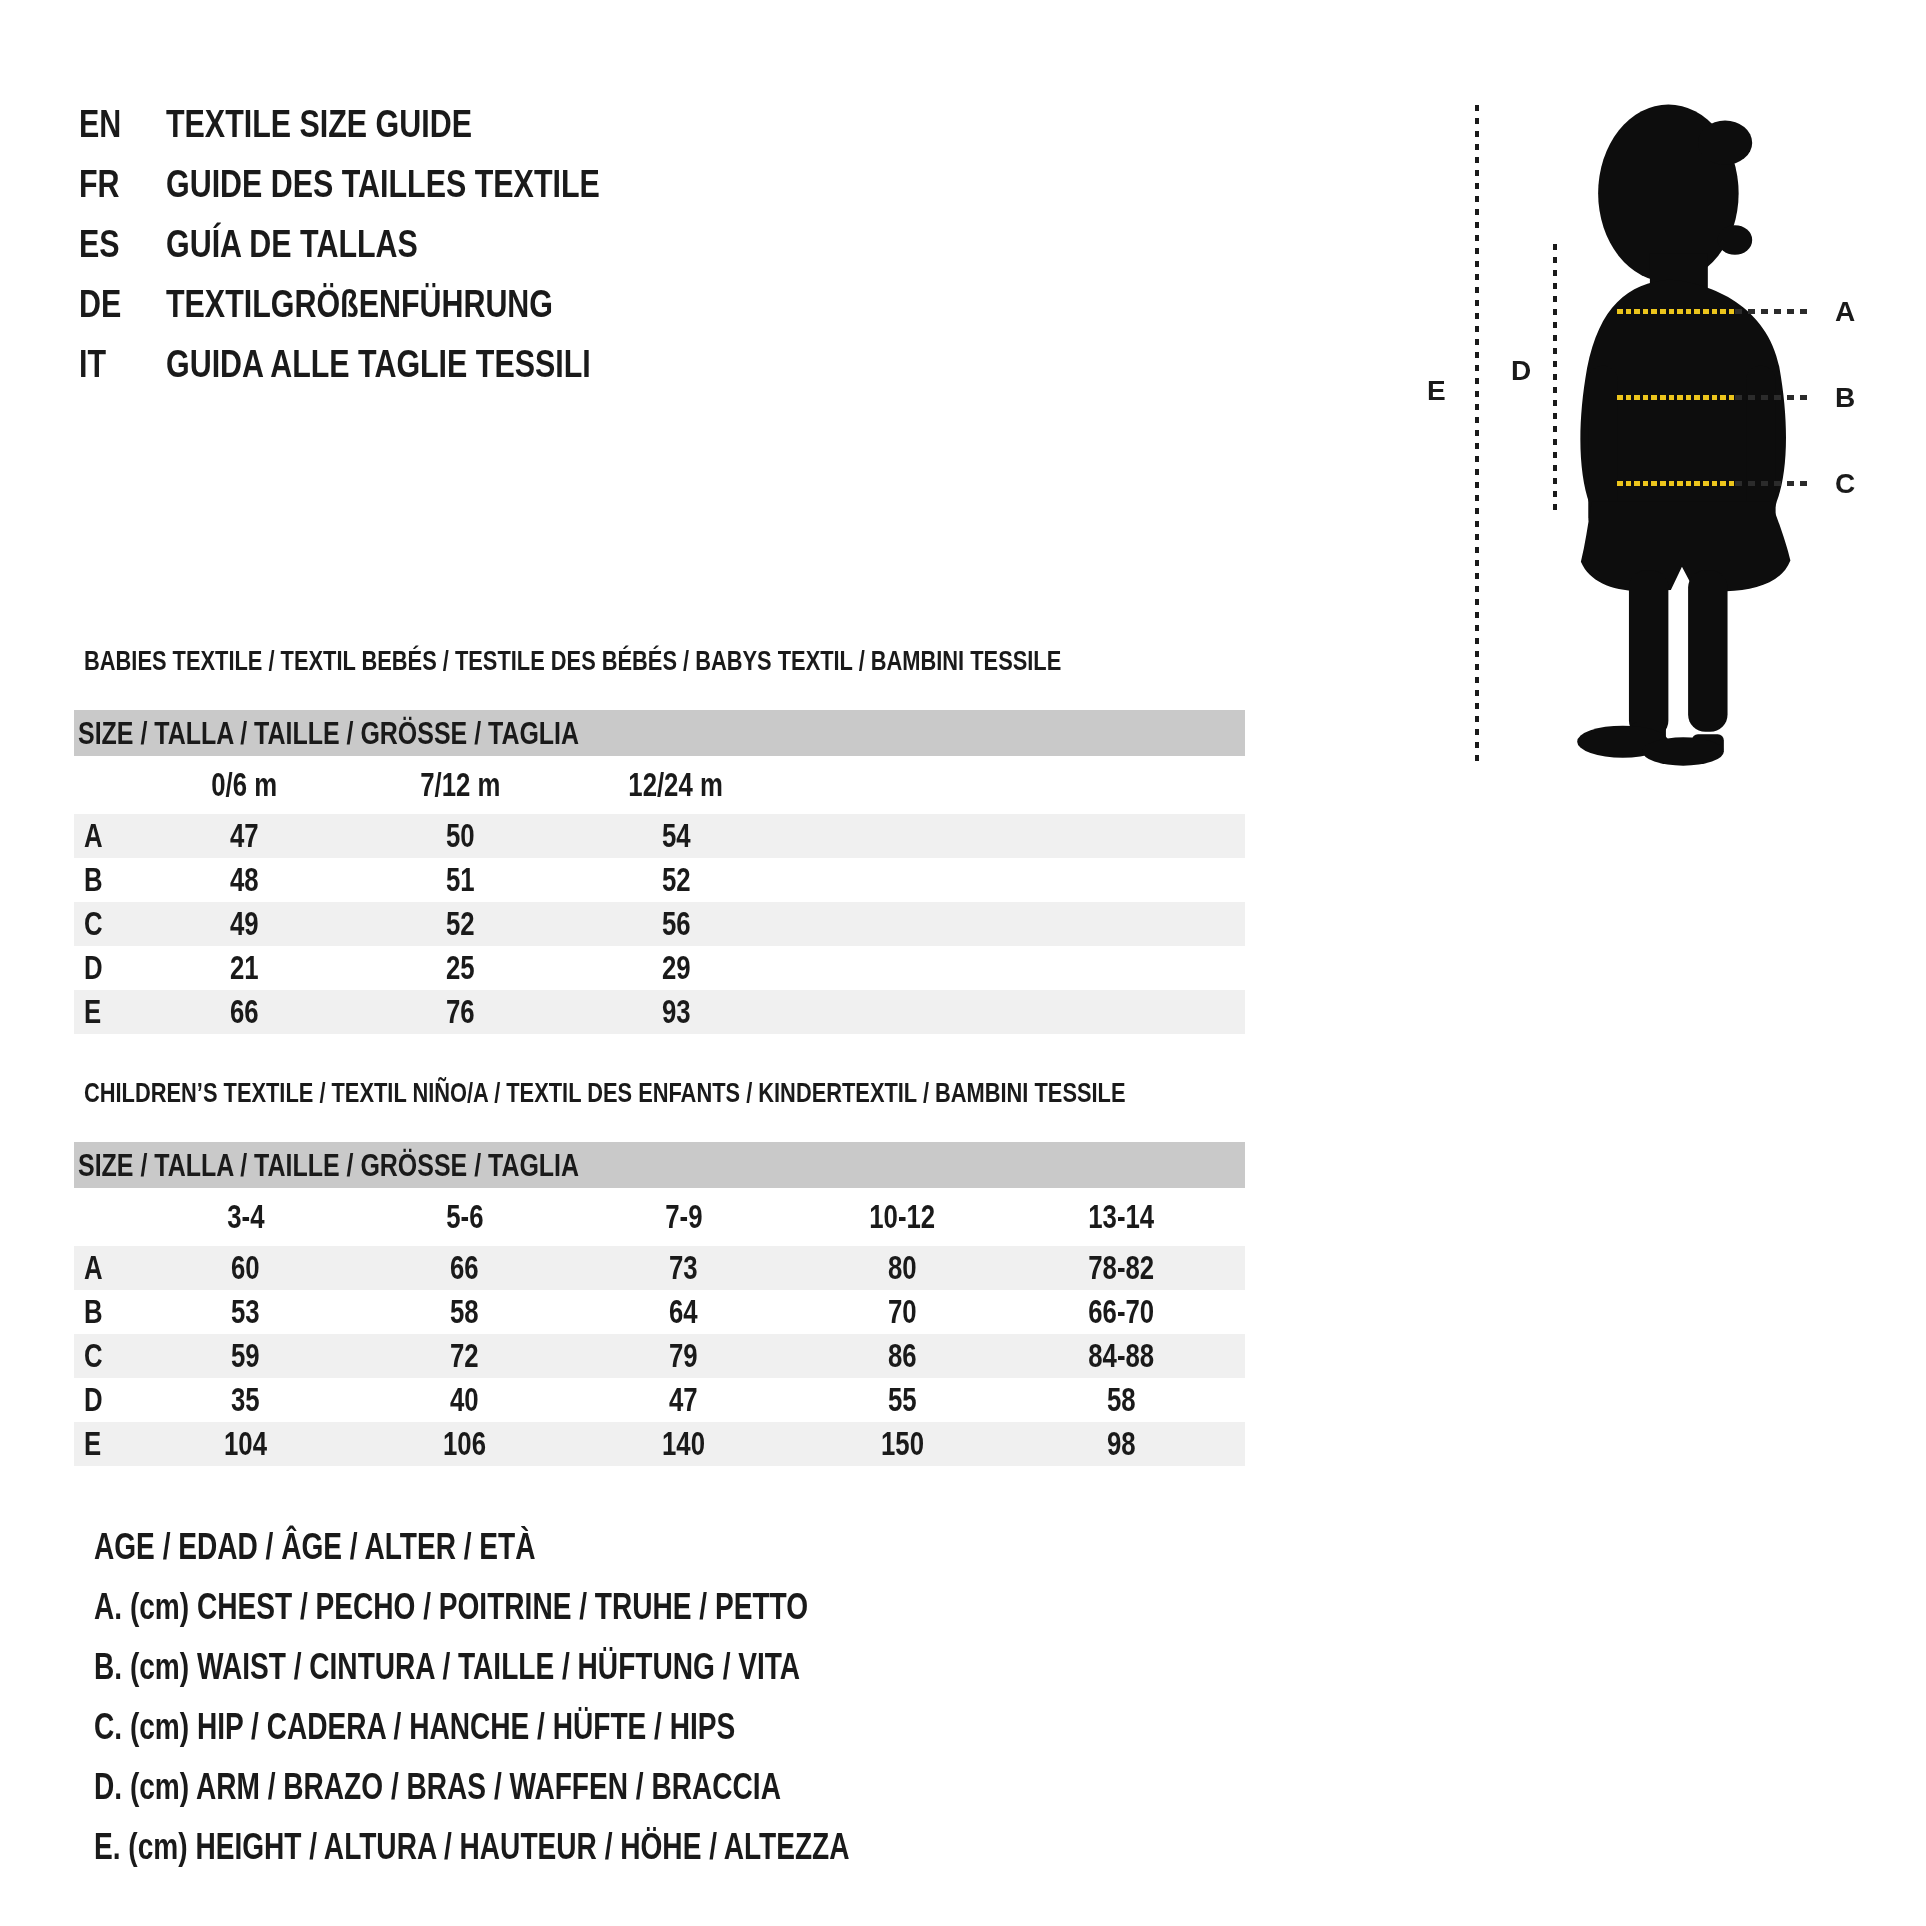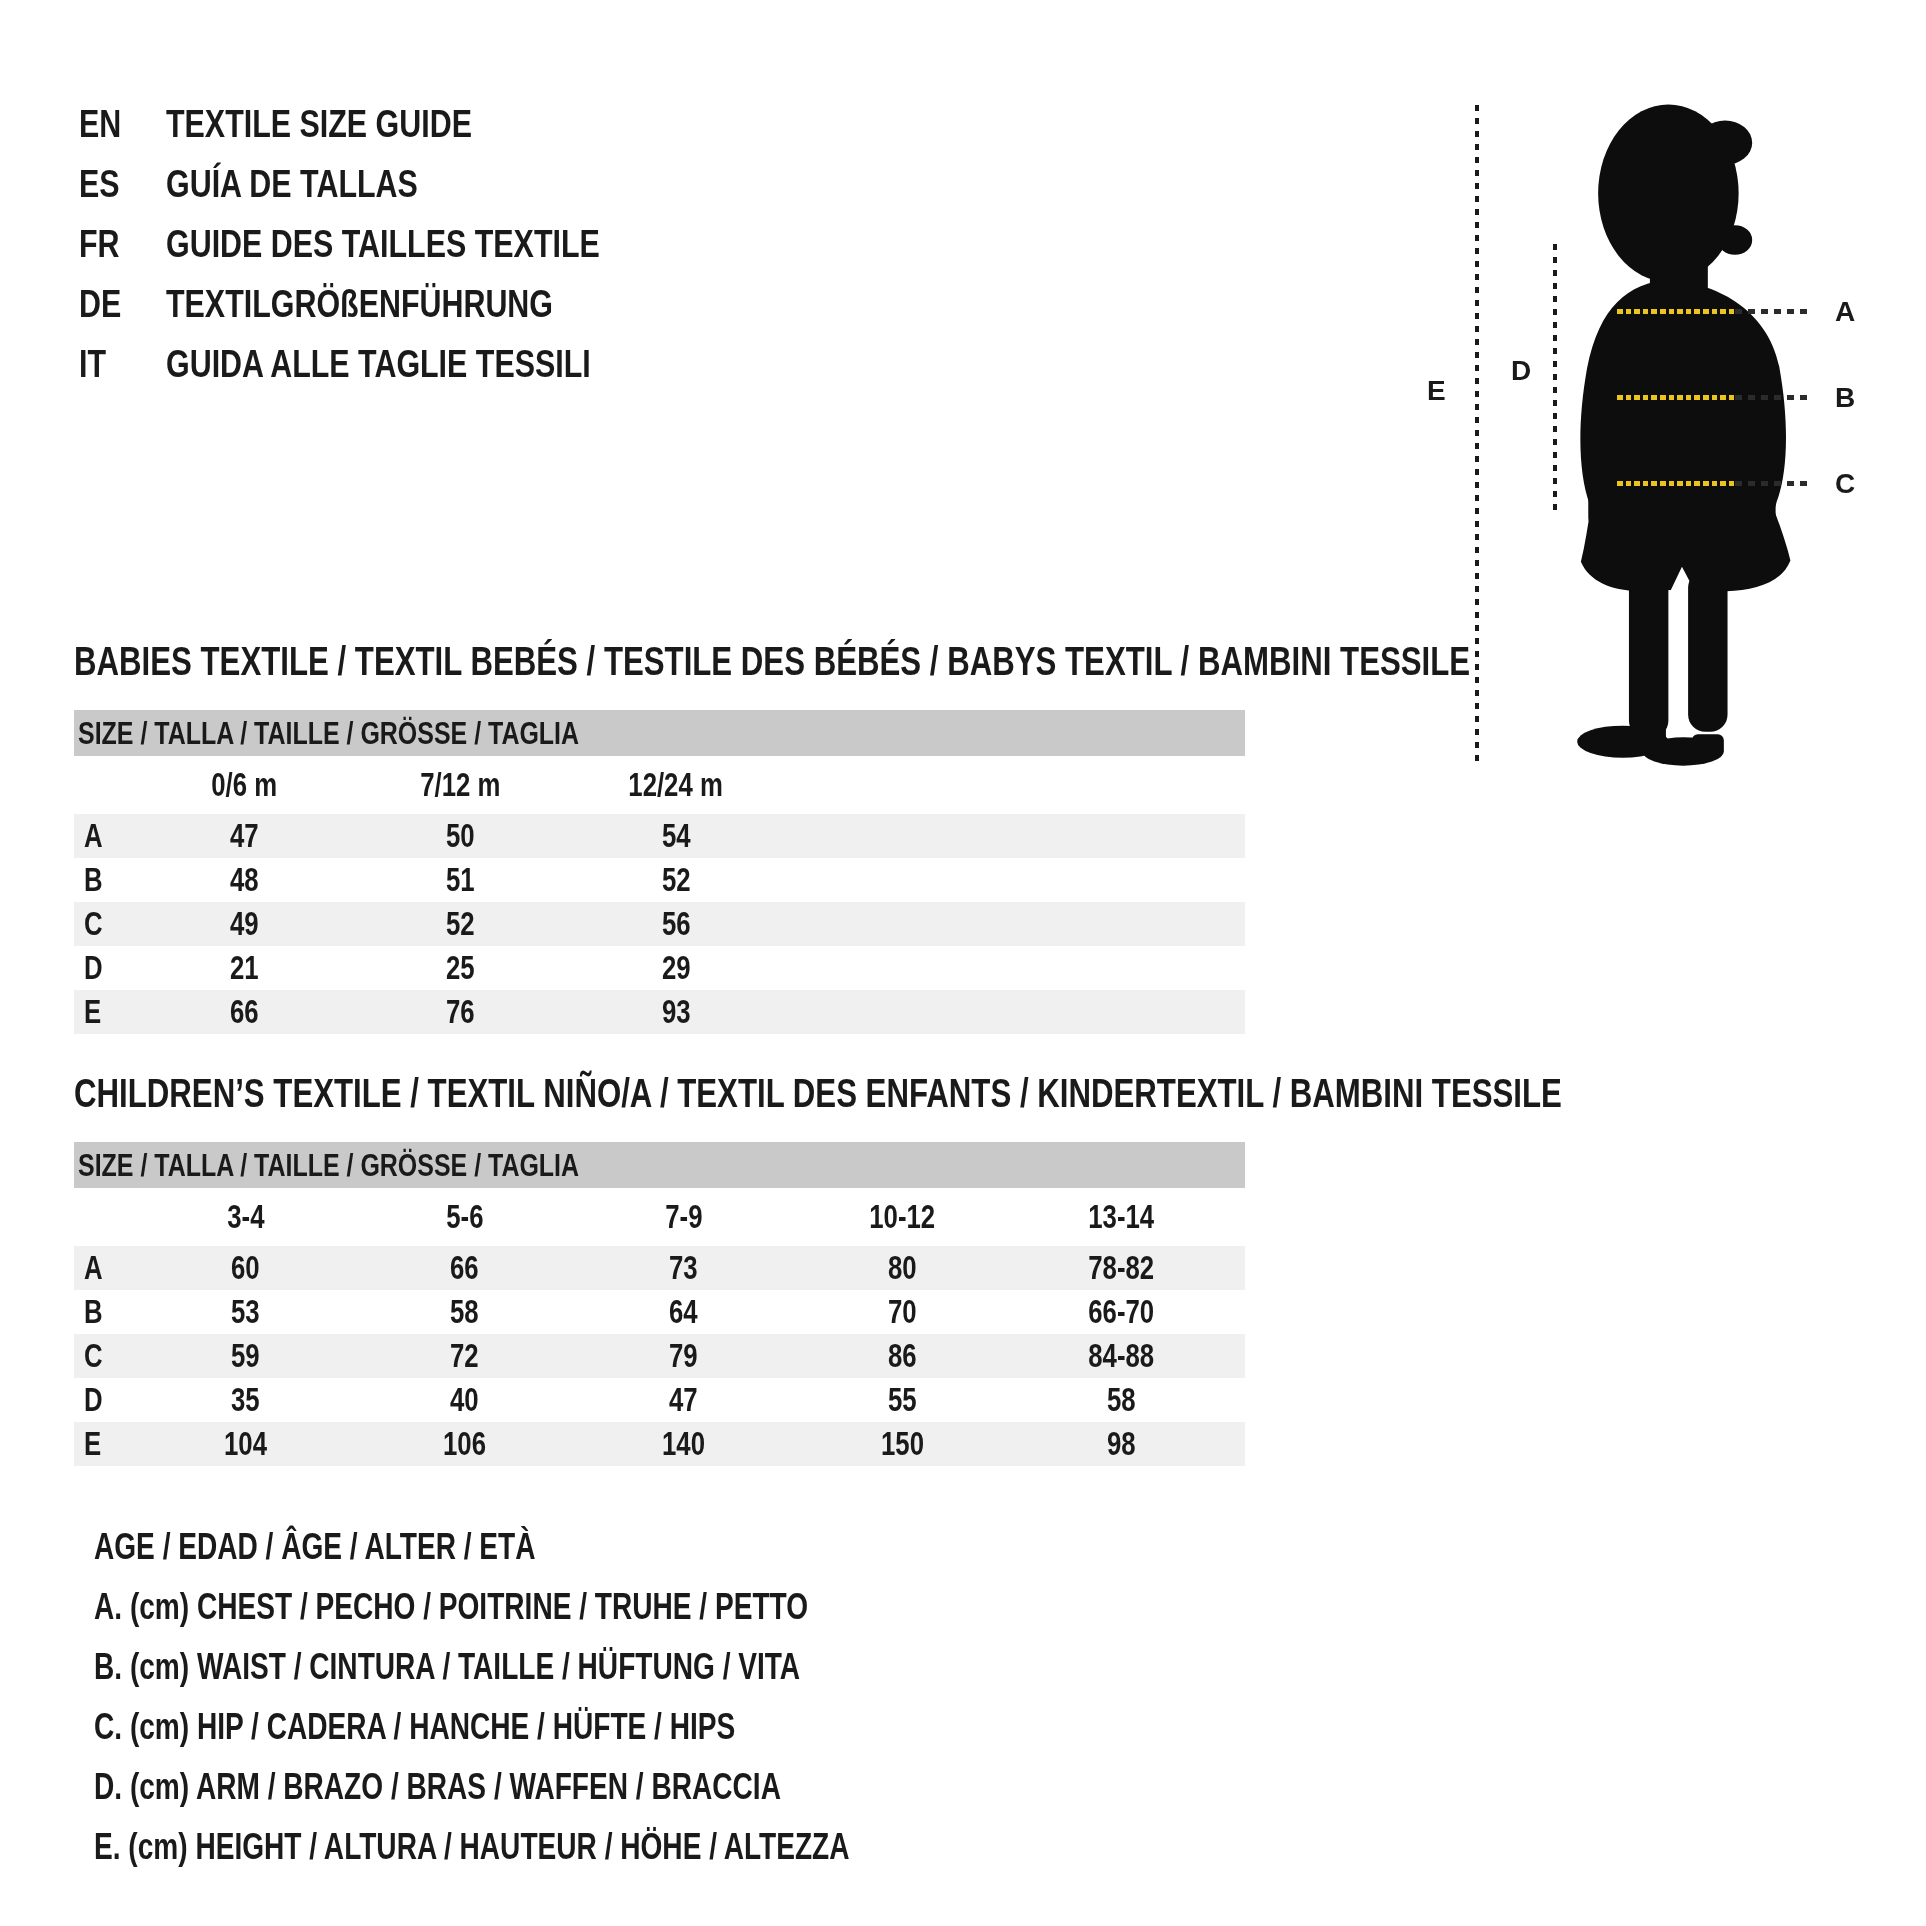--- a/index.html
+++ b/index.html
@@ -33,21 +33,21 @@
   .child-svg{position:absolute;left:1571px;top:102px;width:249px;height:668px;z-index:1;}
   .measure-row{position:absolute;left:1617px;height:43px;display:flex;align-items:center;z-index:2;}
   .measure-a{top:290px;}
   .measure-b{top:376px;}
   .measure-c{top:462px;}
   .dash-yellow{width:118px;height:5px;background:repeating-linear-gradient(90deg,var(--yellow) 0 5.5px,transparent 5.5px 8.6px);}
   .dash-dark{width:78px;height:4.3px;background:repeating-linear-gradient(90deg,var(--dash-dark) 0 6.8px,transparent 6.8px 13px);}
   .measure-row .diagram-letter{position:static;margin-left:22px;}
 
   
-  .section-title{position:absolute;left:74px;font-size:40px;line-height:36px;}
+  .section-title{position:absolute;left:84px;font-size:28px;line-height:36px;}
   .babies-title{top:643px;}
   .children-title{top:1075px;}
 
   
   .size-table{position:absolute;left:74px;width:1171px;}
   .babies-table{top:710px;}
   .children-table{top:1142px;}
   .bar-header{height:46px;background:var(--bar-gray);display:flex;align-items:center;padding-left:4px;font-size:32px;}
   .t-row{display:grid;align-items:center;font-size:33px;}
   .babies-table .t-row{grid-template-columns:62px 216px 216px 216px 1fr;}
@@ -64,26 +64,26 @@
 </style>
 </head>
 <body>
 
 <div class="lang-block">
   <div class="lang-row">
     <span class="lang-code"><span class="cx cx-l">EN</span></span>
     <span><span class="cx cx-l">TEXTILE SIZE GUIDE</span></span>
   </div>
   <div class="lang-row">
+    <span class="lang-code"><span class="cx cx-l">FR</span></span>
+    <span><span class="cx cx-l">GUIDE DES TAILLES TEXTILE</span></span>
+  </div>
+  <div class="lang-row">
     <span class="lang-code"><span class="cx cx-l">ES</span></span>
     <span><span class="cx cx-l">GUÍA DE TALLAS</span></span>
-  </div>
-  <div class="lang-row">
-    <span class="lang-code"><span class="cx cx-l">FR</span></span>
-    <span><span class="cx cx-l">GUIDE DES TAILLES TEXTILE</span></span>
   </div>
   <div class="lang-row">
     <span class="lang-code"><span class="cx cx-l">DE</span></span>
     <span><span class="cx cx-l">TEXTILGRÖßENFÜHRUNG</span></span>
   </div>
   <div class="lang-row">
     <span class="lang-code"><span class="cx cx-l">IT</span></span>
     <span><span class="cx cx-l">GUIDA ALLE TAGLIE TESSILI</span></span>
   </div>
 </div>

